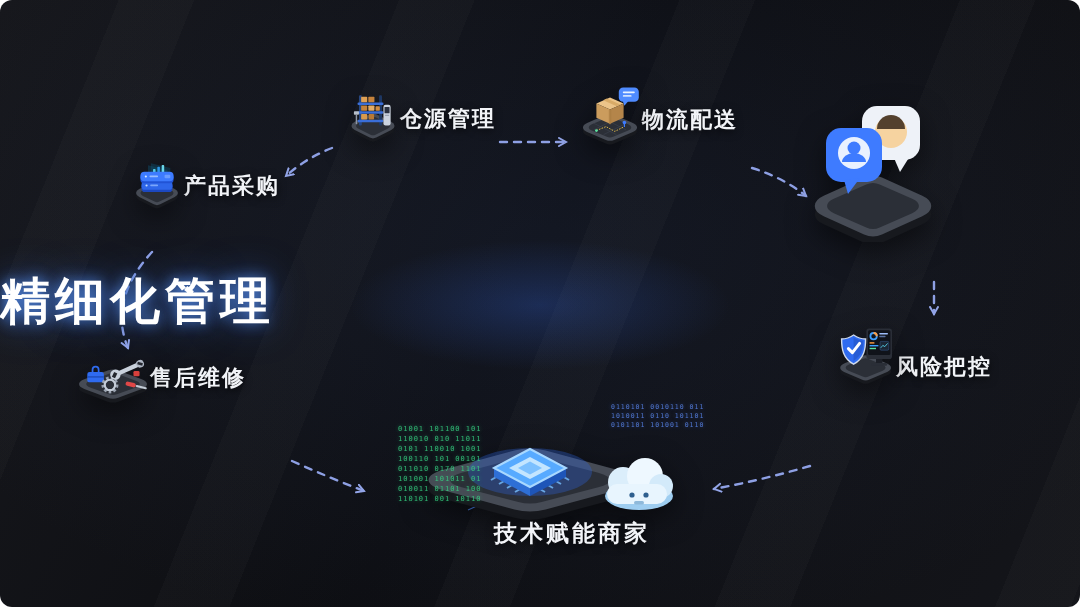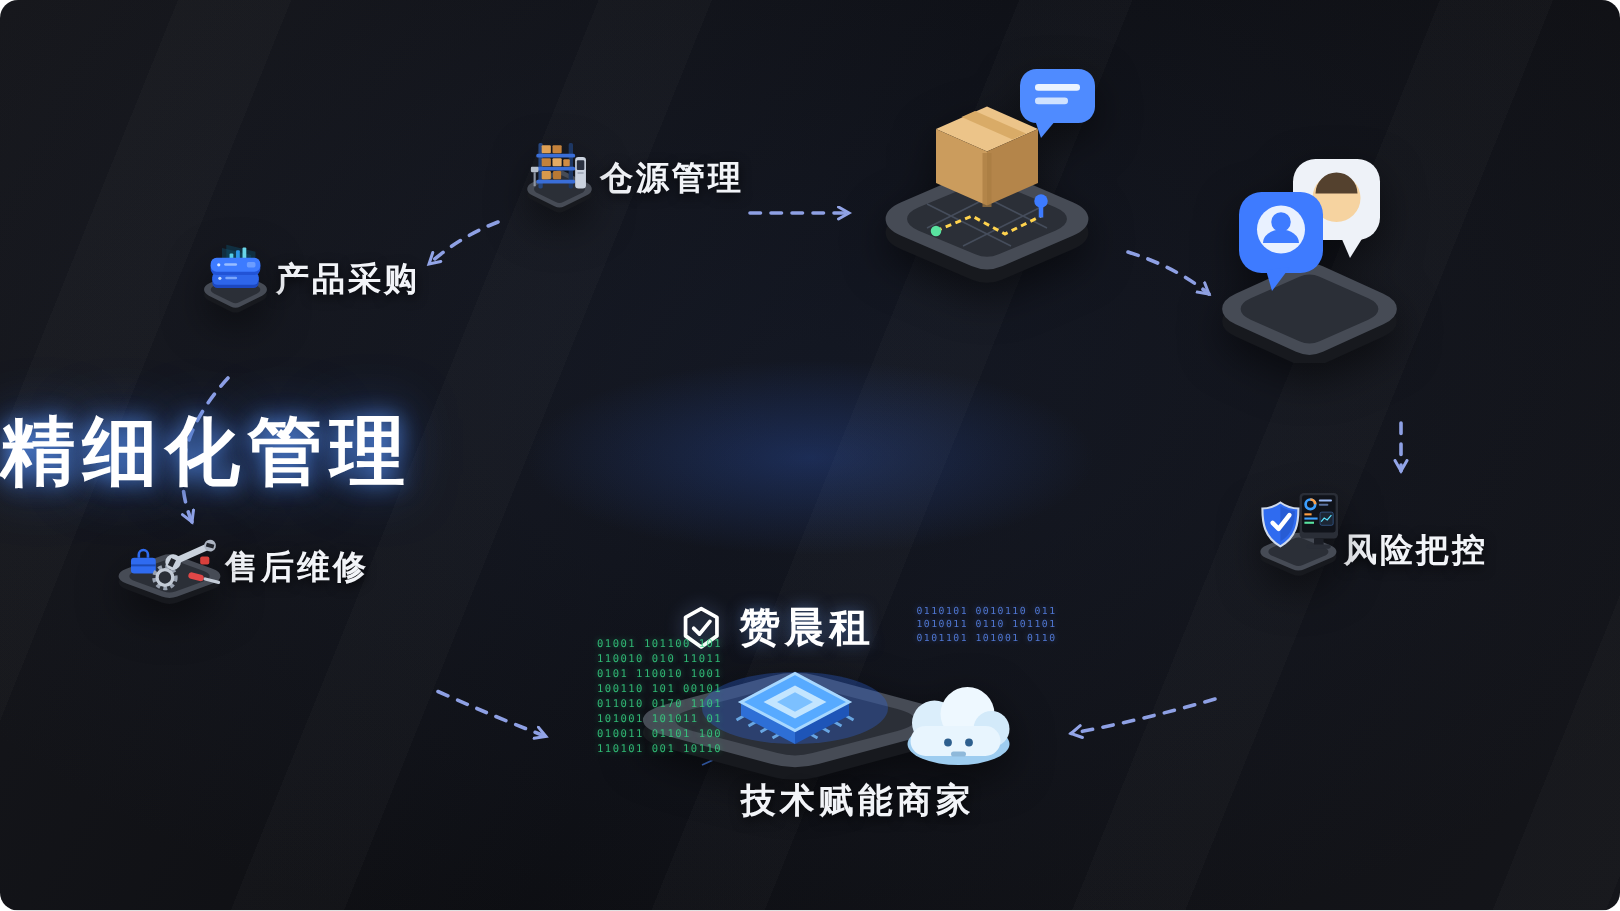--- a/index.html
+++ b/index.html
@@ -140,20 +140,21 @@
       <path d="M46 46 L80 31 L114 46 L80 61 Z" fill="#ecc489"></path>
       <path d="M72 34 L106 49 L97 53 L63 38 Z" fill="#d9ab67"></path>
       <path d="M46 46 L80 61 L80 97 L46 82 Z" fill="#cb9c5d"></path>
       <path d="M114 46 L80 61 L80 97 L114 82 Z" fill="#b4854a"></path>
       <path d="M77 62 L83 62 L83 98 L77 98 Z" fill="#a87c42" opacity="0.7"></path>
       <rect x="102" y="6" width="50" height="36" rx="11" fill="#4f8bff"></rect>
       <path d="M112 40 L116 52 L126 40 Z" fill="#4f8bff"></path>
       <rect x="112" y="16" width="30" height="4.5" rx="2.2" fill="#eaf3ff"></rect>
       <rect x="112" y="25" width="22" height="4.5" rx="2.2" fill="#cfe2ff"></rect>
     </svg>
+    <div class="label">物流配送</div>
   </div>
 
   <div class="node" id="n-users">
     <svg class="icon" width="150" height="150" viewBox="0 0 150 150">
       <use href="#plat" transform="translate(75,114) scale(1.12,1.02)"></use>
       <rect x="64" y="14" width="58" height="54" rx="15" fill="#eef2f8"></rect>
       <path d="M96 66 L102 80 L112 64 Z" fill="#eef2f8"></path>
       <circle cx="93" cy="40" r="16" fill="#f6d3a0"></circle>
       <path d="M79 37 A14 14 0 0 1 107 37 Z" fill="#54412e"></path>
       <rect x="28" y="36" width="56" height="54" rx="15" fill="#3e7bff"></rect>
@@ -206,27 +207,20 @@
       </g>
       <g transform="translate(114,82) rotate(14)">
         <rect x="0" y="-5" width="24" height="10" rx="5" fill="#e04747"></rect>
         <rect x="24" y="-2.5" width="26" height="5" rx="2.5" fill="#c3cbd6"></rect>
       </g>
       <rect x="132" y="54" width="14" height="12" rx="3" fill="#d8403c"></rect>
     </svg>
     <div class="label">售后维修</div>
   </div>
 
-  <div class="brand">
-    <svg class="badge" viewBox="0 0 40 40">
-      <path d="M20 3.5 L33.5 11 L33.5 27 L20 36.5 L6.5 27 L6.5 11 Z" fill="none" stroke="#ffffff" stroke-width="3.2" stroke-linejoin="round"></path>
-      <path d="M13.5 20.5 L18.5 25.5 L27.5 14.5" fill="none" stroke="#ffffff" stroke-width="3.2" stroke-linecap="round" stroke-linejoin="round"></path>
-    </svg>
-    <span class="brand-name">赞晨租</span>
-  </div>
 
   <div class="green-code">
     <div>01001 101100 101</div>
     <div>110010 010 11011</div>
     <div>0101 110010 1001</div>
     <div>100110 101 00101</div>
     <div>011010 0170 1101</div>
     <div>101001 101011 01</div>
     <div>010011 01101 100</div>
     <div>110101 001 10110</div>

